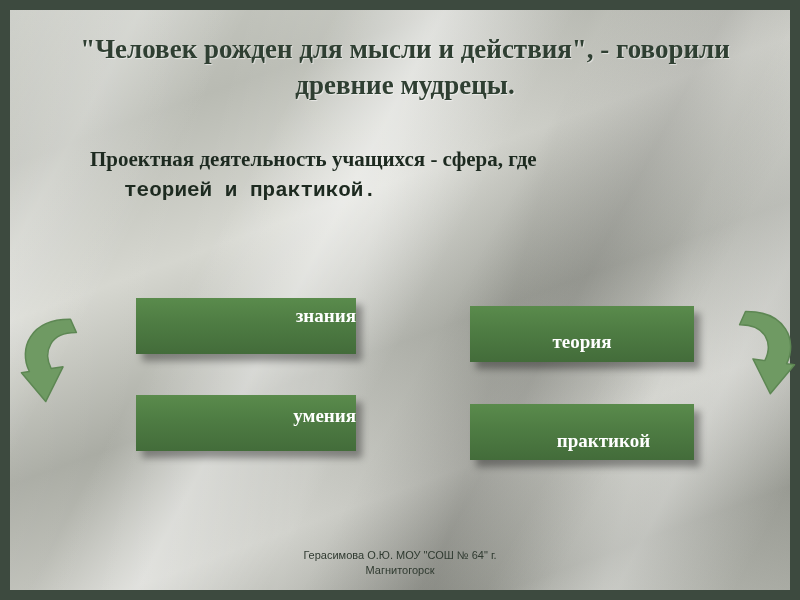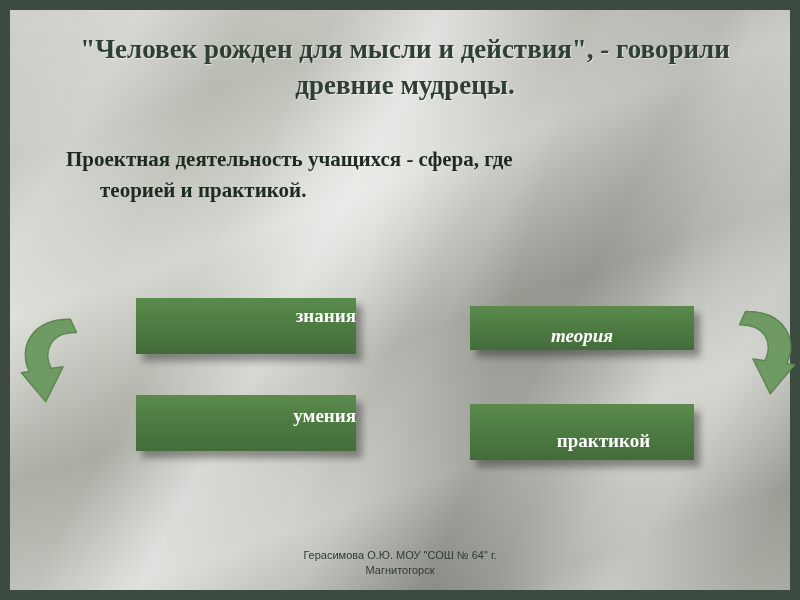--- a/index.html
+++ b/index.html
@@ -53,24 +53,25 @@
     width: 640px;
     font-size: 21px;
     font-weight: bold;
     line-height: 1.48;
     color: #1d2a20;
     text-indent: 0;
     z-index: 5;
   }
   .body-text .ln {
     display: block;
+    margin-left: 24px;
   }
   .body-text .ln.l1 { padding-left: 8px; }
   .body-text .ln.l2 { padding-left: 42px; }
-  .body-text .ln.l3 { padding-left: 42px; }
+  .body-text .ln.l3 { padding-left: 42px; font-family: Liberation Mono, monospace; }
 
   .box {
     position: absolute;
     background: linear-gradient(180deg, #5a8b4c 0%, #4e7c43 45%, #436c3a 100%);
     color: #ffffff;
     font-family: "Liberation Serif", serif;
     font-weight: bold;
     font-size: 19px;
     display: flex;
     align-items: center;
@@ -79,21 +80,21 @@
   }
   .box span {
     display: block;
     width: 100%;
     text-align: center;
   }
   .box.b-znaniya  { left: 126px; top: 288px; width: 220px; height: 56px; }
   .box.b-znaniya span { text-align: right; padding-bottom: 20px; }
   .box.b-umeniya  { left: 126px; top: 385px; width: 220px; height: 56px; }
   .box.b-umeniya span { text-align: right; padding-bottom: 14px; }
-  .box.b-teoriya  { left: 460px; top: 296px; width: 224px; height: 44px; font-style: italic; }
+  .box.b-teoriya  { left: 460px; top: 296px; width: 224px; height: 56px; }
   .box.b-teoriya span { text-align: center; padding-top: 16px; }
   .box.b-praktika { left: 460px; top: 394px; width: 224px; height: 56px; }
   .box.b-praktika span { text-align: center; padding-top: 18px; padding-left: 43px; }
 
   .arrow {
     position: absolute;
     z-index: 4;
   }
   .arrow.left  { left: 8px;  top: 300px; width: 72px; height: 100px; }
   .arrow.right { left: 714px; top: 292px; width: 74px; height: 100px; }

